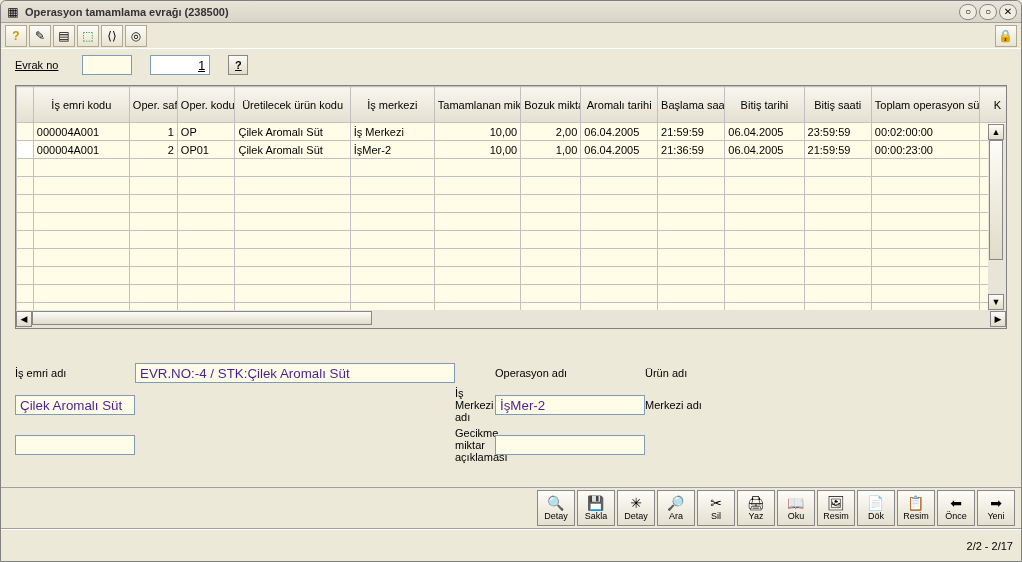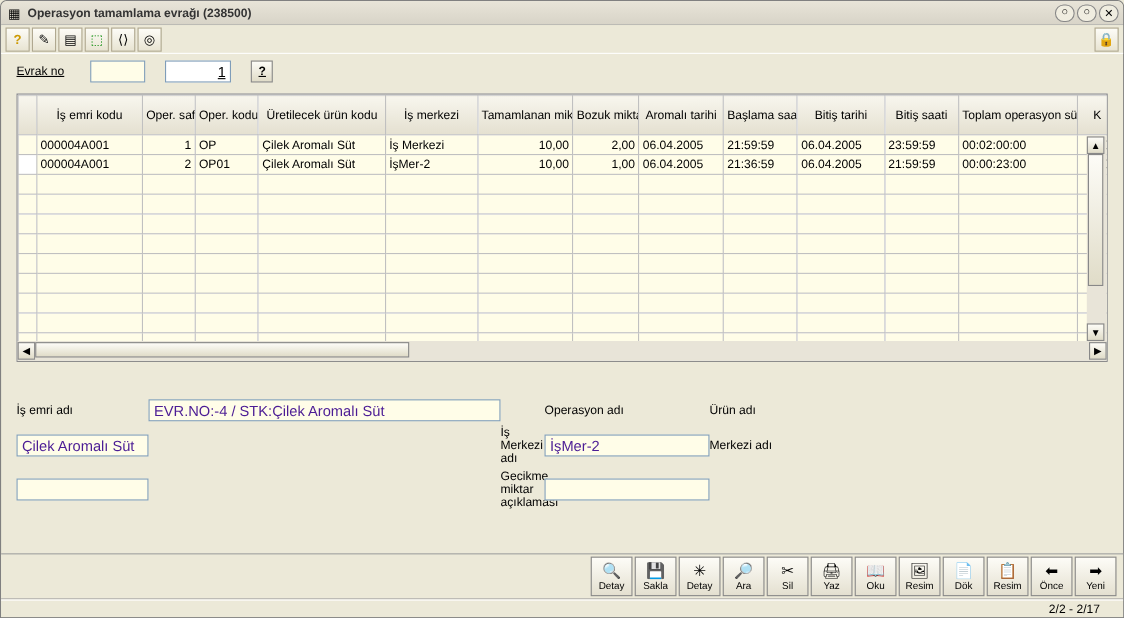--- a/index.html
+++ b/index.html
@@ -192,26 +192,26 @@
   width: 38px; height: 36px;
   border: 1px solid #888;
   background: linear-gradient(#fdfcf7,#e4e0d0);
   display: flex; flex-direction: column;
   align-items: center; justify-content: center;
   font-size: 9px;
   gap: 1px;
 }
 .fbtn .ic { font-size: 14px; line-height: 14px; }
 .status {
-  height: 16px;
+  height: 32px;
   background: #ece9d8;
   border-top: 1px solid #fff;
   display: flex;
   align-items: center;
-  padding: 0 21px;
+  padding: 0 8px;
 }
 .status .spacer { flex: 1; }
 .status .cell { border-left: 1px solid #bbb; padding: 0 8px; height: 18px; line-height: 18px;}
 </style>
 </head>
 <body>
 
 <div class="window">
   <div class="titlebar">
     <span class="appicon">▦</span>

